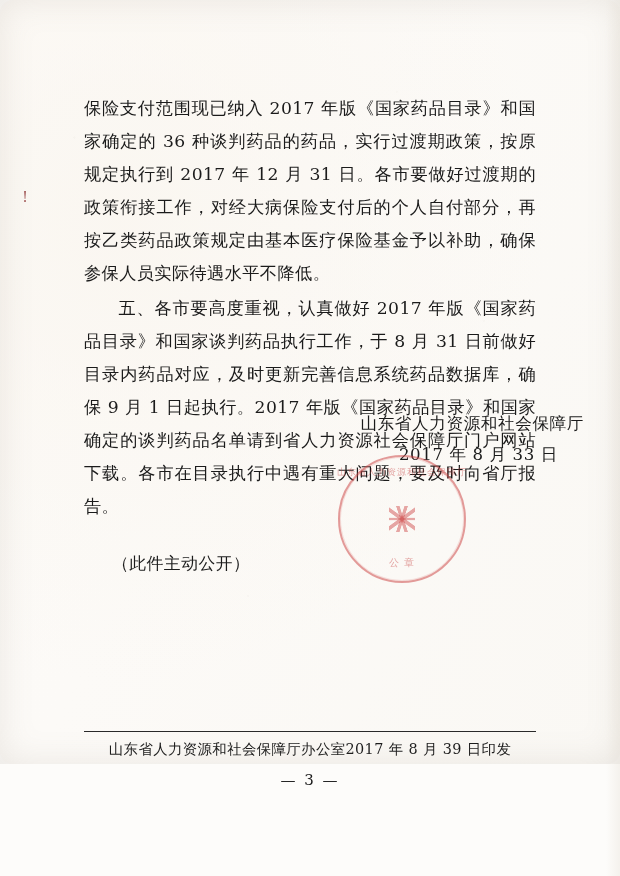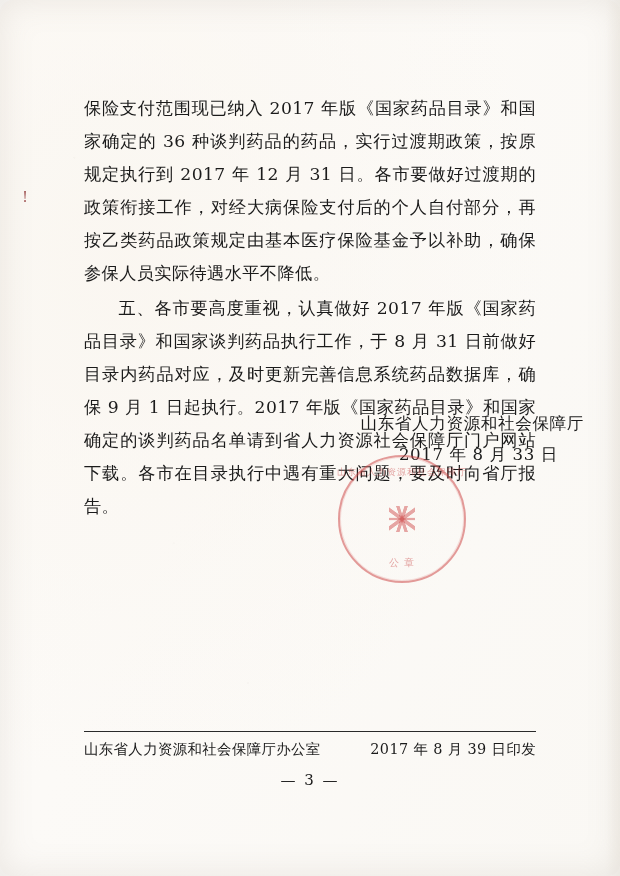--- a/index.html
+++ b/index.html
@@ -10,21 +10,21 @@
     width: 620px;
     height: 876px;
     background: #fdfcfa;
     font-family: "DejaVu Serif", "Liberation Serif", serif;
     overflow: hidden;
     position: relative;
   }
   .page {
     position: relative;
     width: 620px;
-    height: 876px;
+    height: 764px;
     background:
       radial-gradient(ellipse at 20% 30%, rgba(250,246,240,0.9) 0%, rgba(253,252,250,0) 60%),
       linear-gradient(115deg, #fdfbf8 0%, #fcfaf7 40%, #faf8f4 100%);
     box-sizing: border-box;
     border-radius: 13px;
   }
   
   .paper-noise {
     position: absolute;
     inset: 0;
@@ -136,21 +136,21 @@
     width: 452px;
     height: 1px;
     background: #2a2a2a;
   }
   .footer {
     position: absolute;
     left: 84px;
     top: 740px;
     width: 452px;
     display: flex;
-    justify-content: space-between;
+    justify-content: center;
     align-items: baseline;
     font-size: 14.4px;
     letter-spacing: 0.4px;
     color: #1b1b1b;
   }
   .page-number {
     position: absolute;
     left: 0;
     top: 771px;
     width: 620px;
@@ -204,20 +204,21 @@
     <div class="sig-line sig-date">2017 年 8 月 33 日</div>
   </div>
 
   <div class="stamp">
     <div class="stamp-text">
       <span class="stamp-top">山东省人力资源和社会保障厅</span>
       <span class="stamp-bottom">公  章</span>
     </div>
   </div>
 
+  <div class="public-note">（此件主动公开）</div>
 
   <div class="footer-rule"></div>
   <div class="footer">
     <div>山东省人力资源和社会保障厅办公室</div>
     <div>2017 年 8 月 39 日印发</div>
   </div>
 
   <div class="page-number">— 3 —</div>
 
   <div class="edge-shadow"></div>

